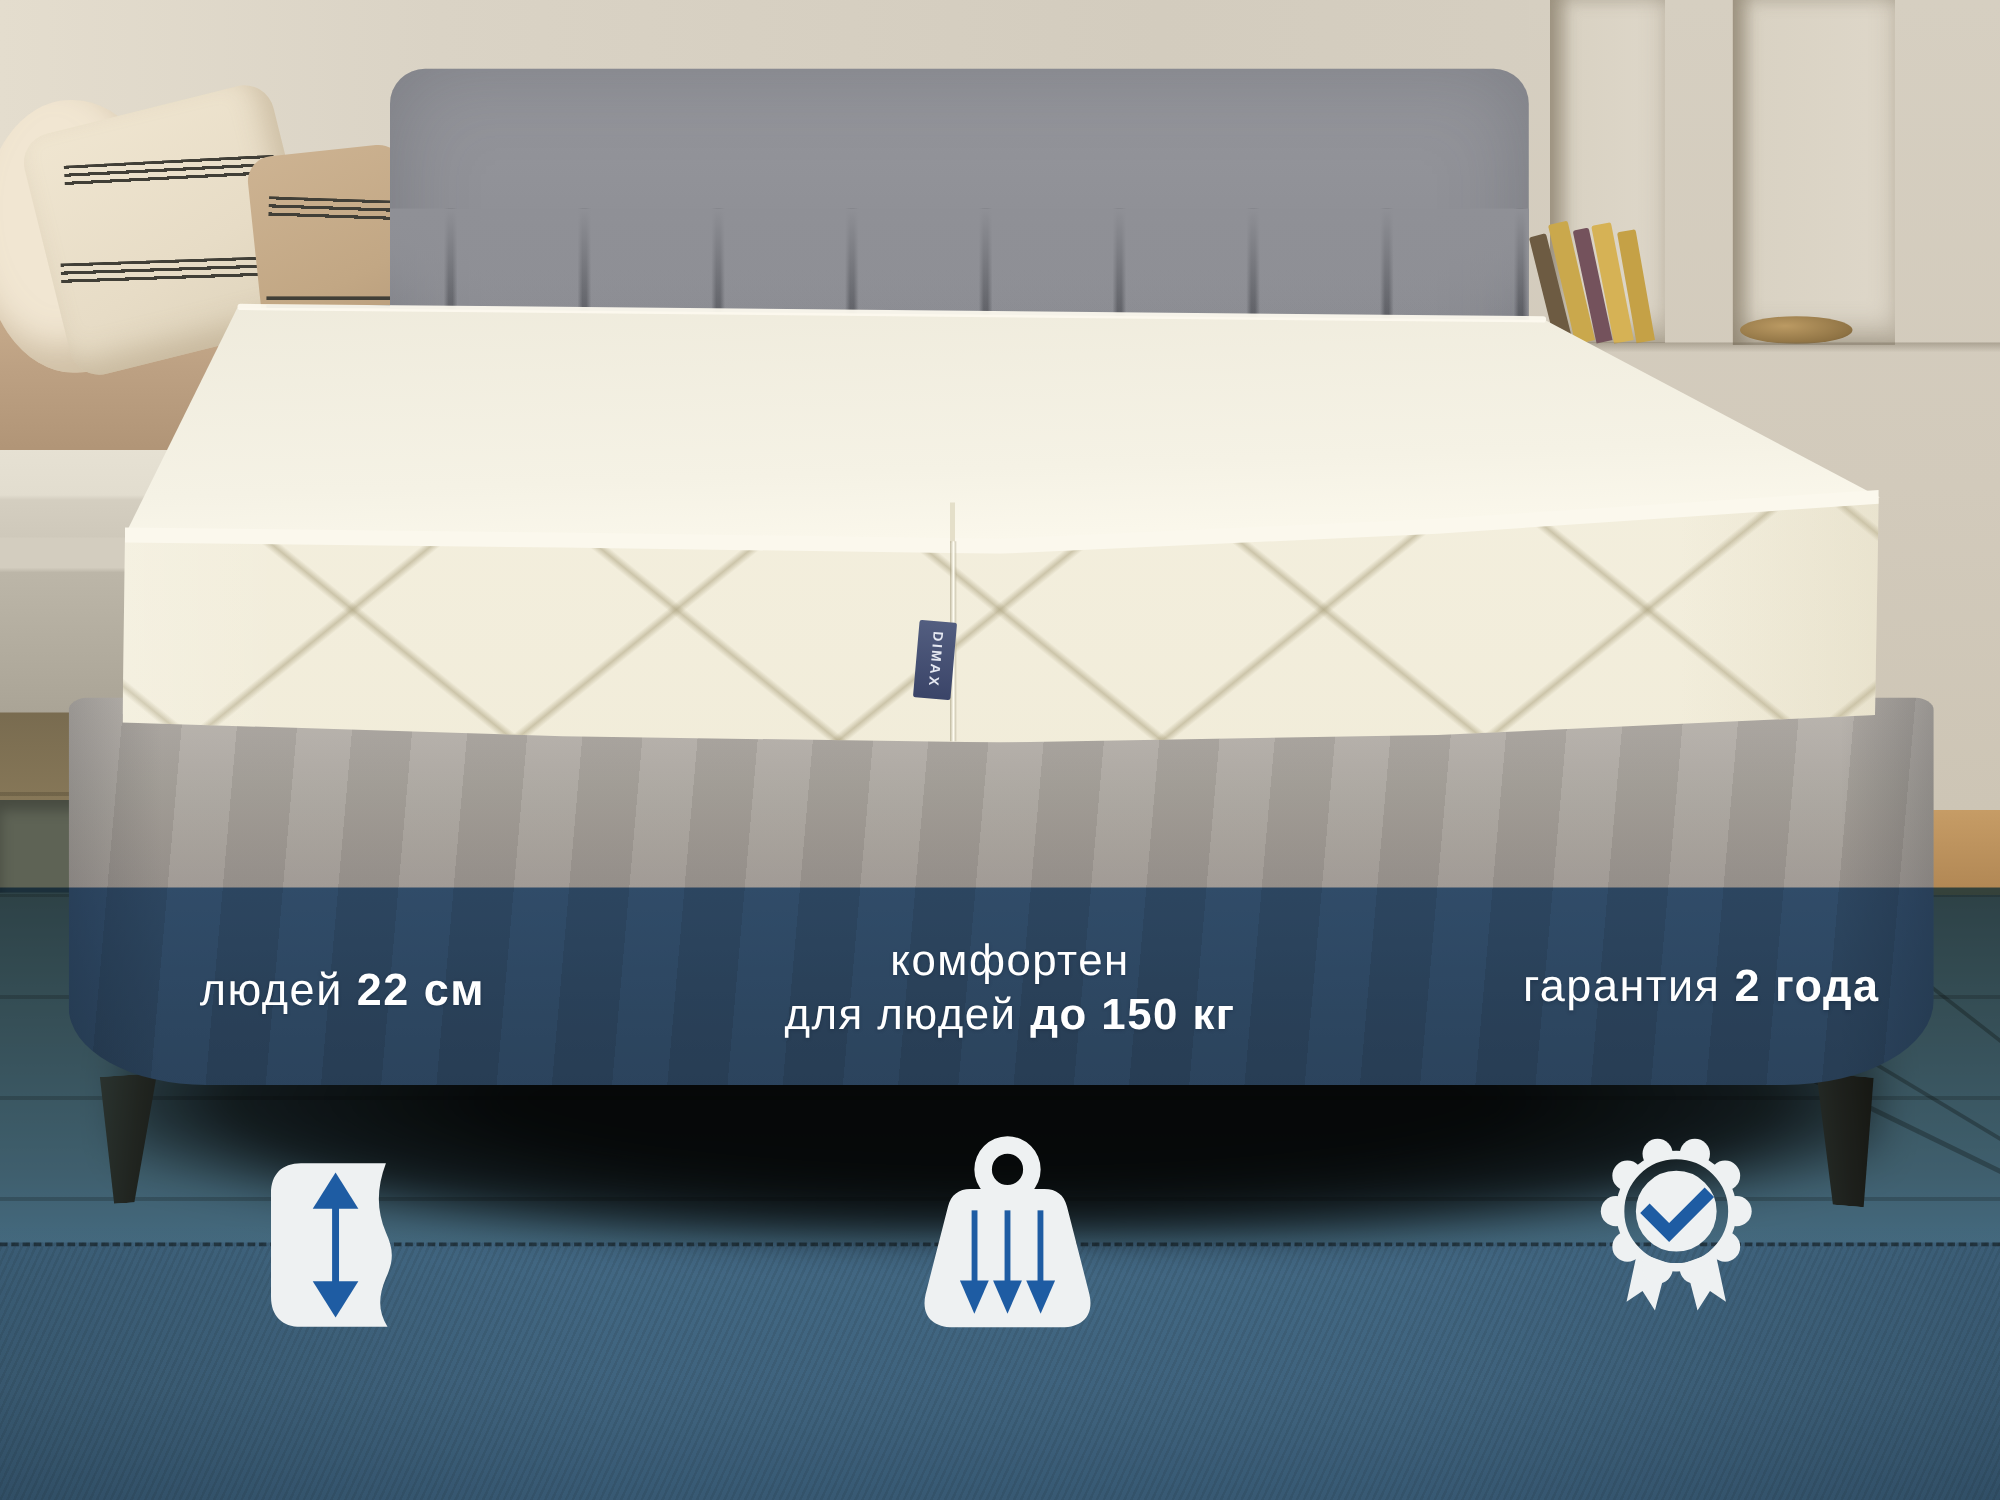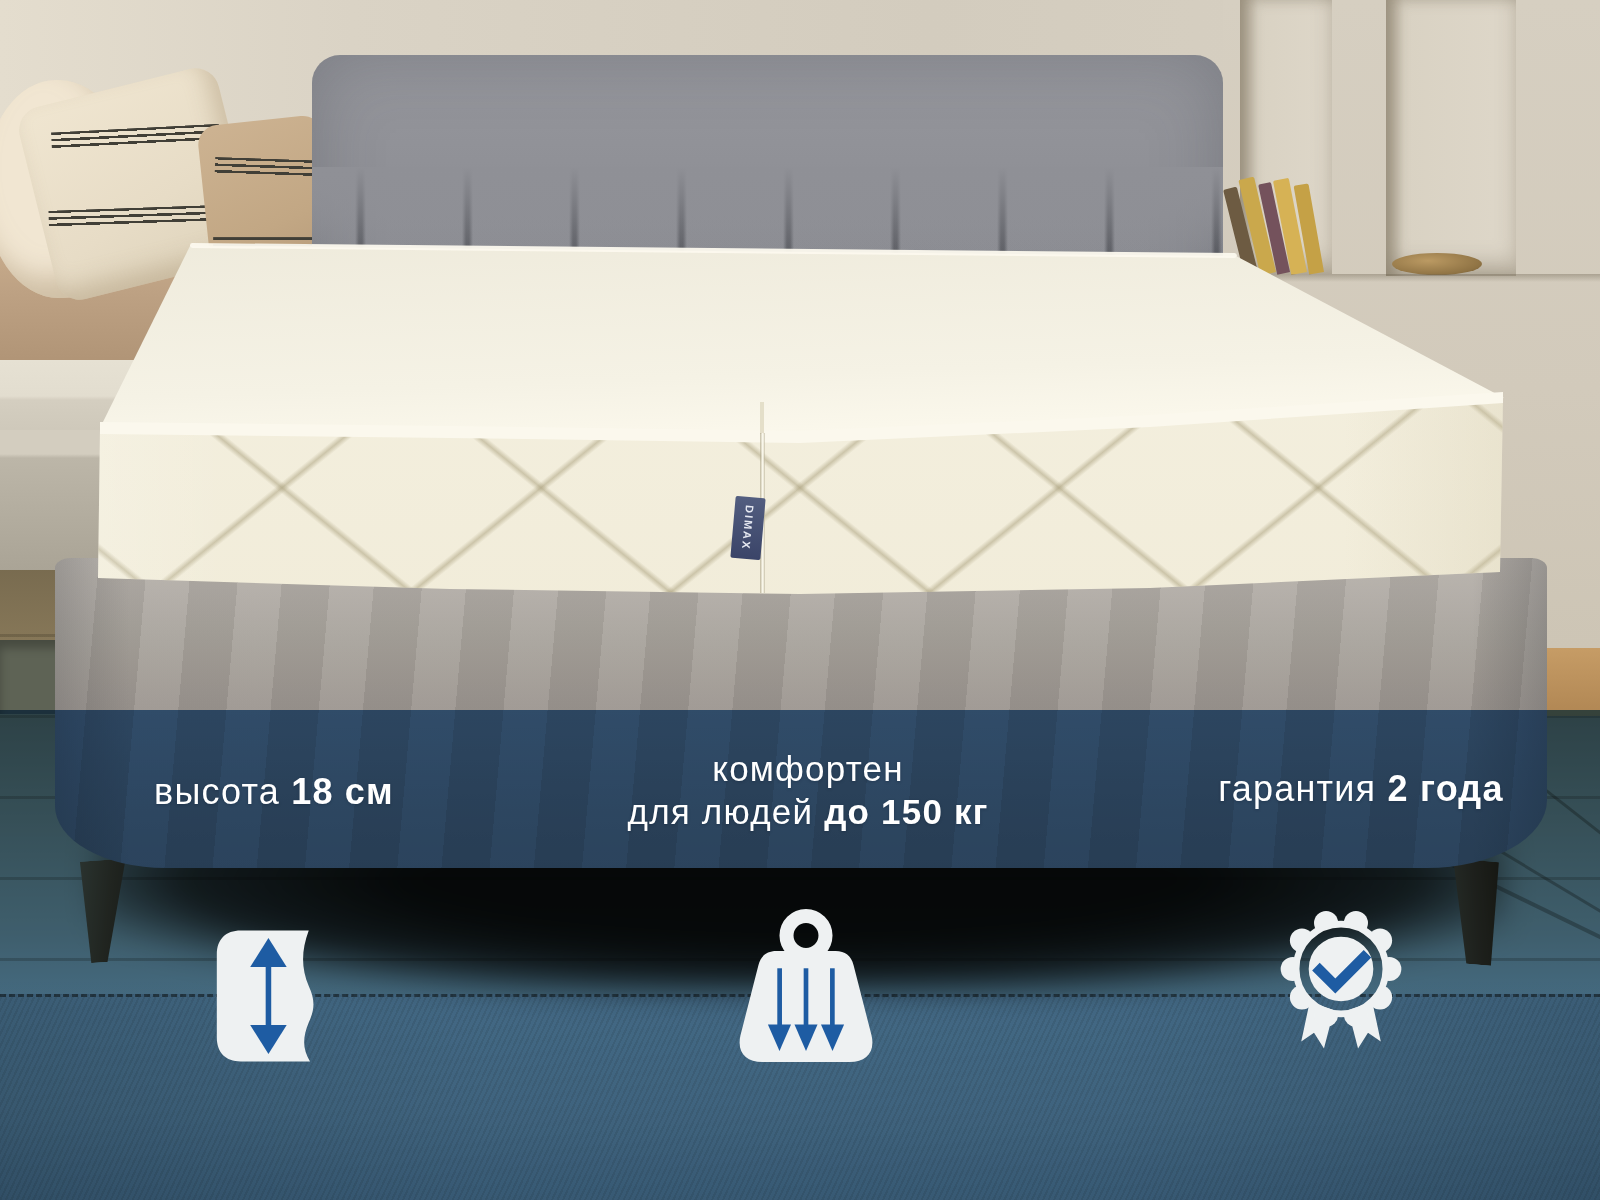--- a/index.html
+++ b/index.html
@@ -179,21 +179,21 @@
   <div class="abs mat-back-edge"></div>
   <div class="abs mat-seam-top"></div>
   <div class="abs mat-seam"></div>
   <div class="abs tag">
     <span>DIMAX</span>
   </div>
 
   <div class="abs overlay"></div>
 
   <div class="cap cap-height">
-    <span>высота</span>&nbsp;<b>18 см</b>
+    <span>людей</span>&nbsp;<b>22 см</b>
   </div>
   <div class="cap cap-comfort">
     <div><span>комфортен</span></div>
     <div><span>для людей</span>&nbsp;<b>до 150 кг</b></div>
   </div>
   <div class="cap cap-warranty">
     <span>гарантия</span>&nbsp;<b>2 года</b>
   </div>
 
   <svg class="icon" style="left:213px;top:928px;" width="126" height="136" viewBox="0 0 100 108">

